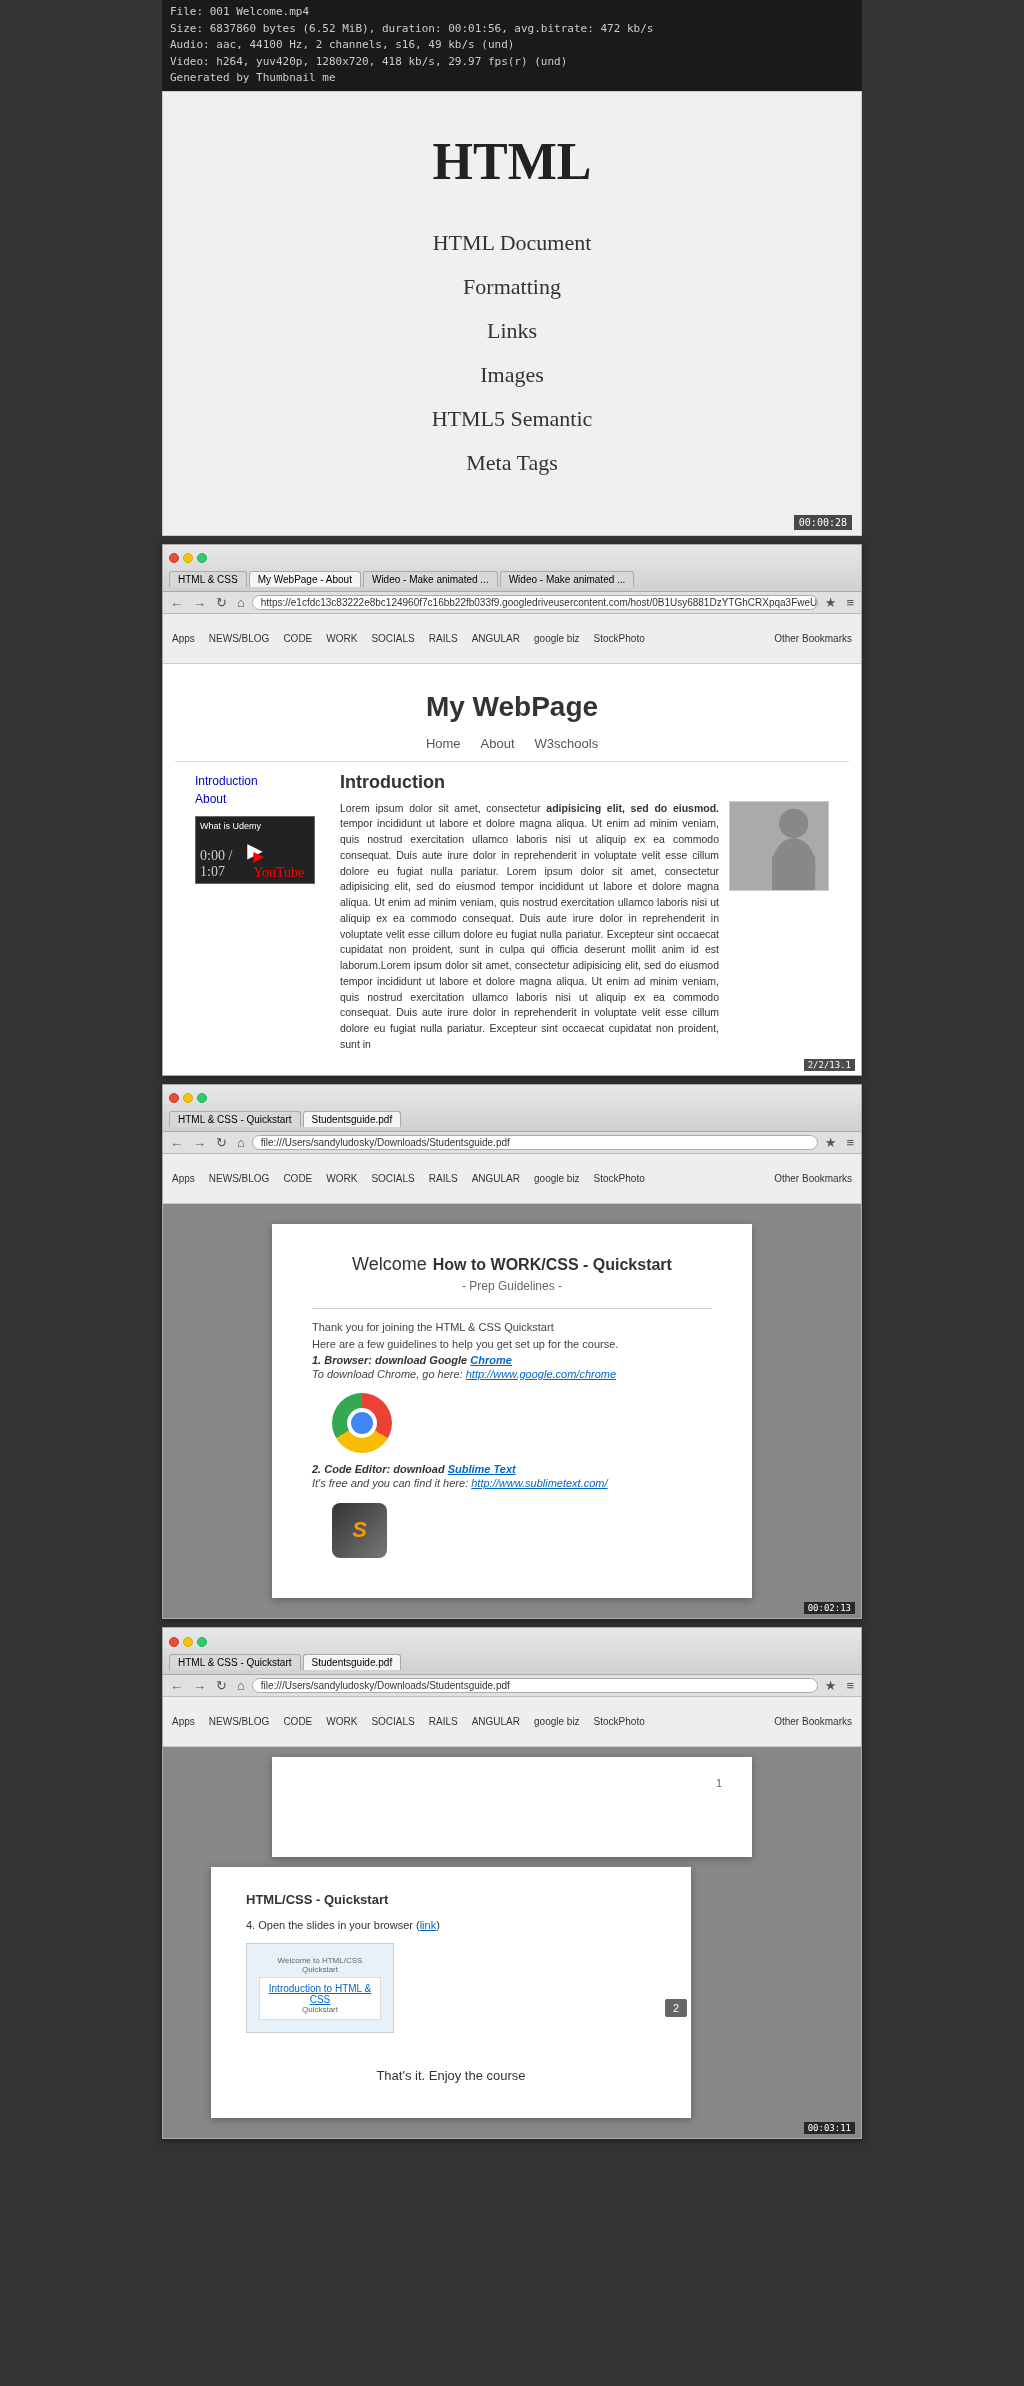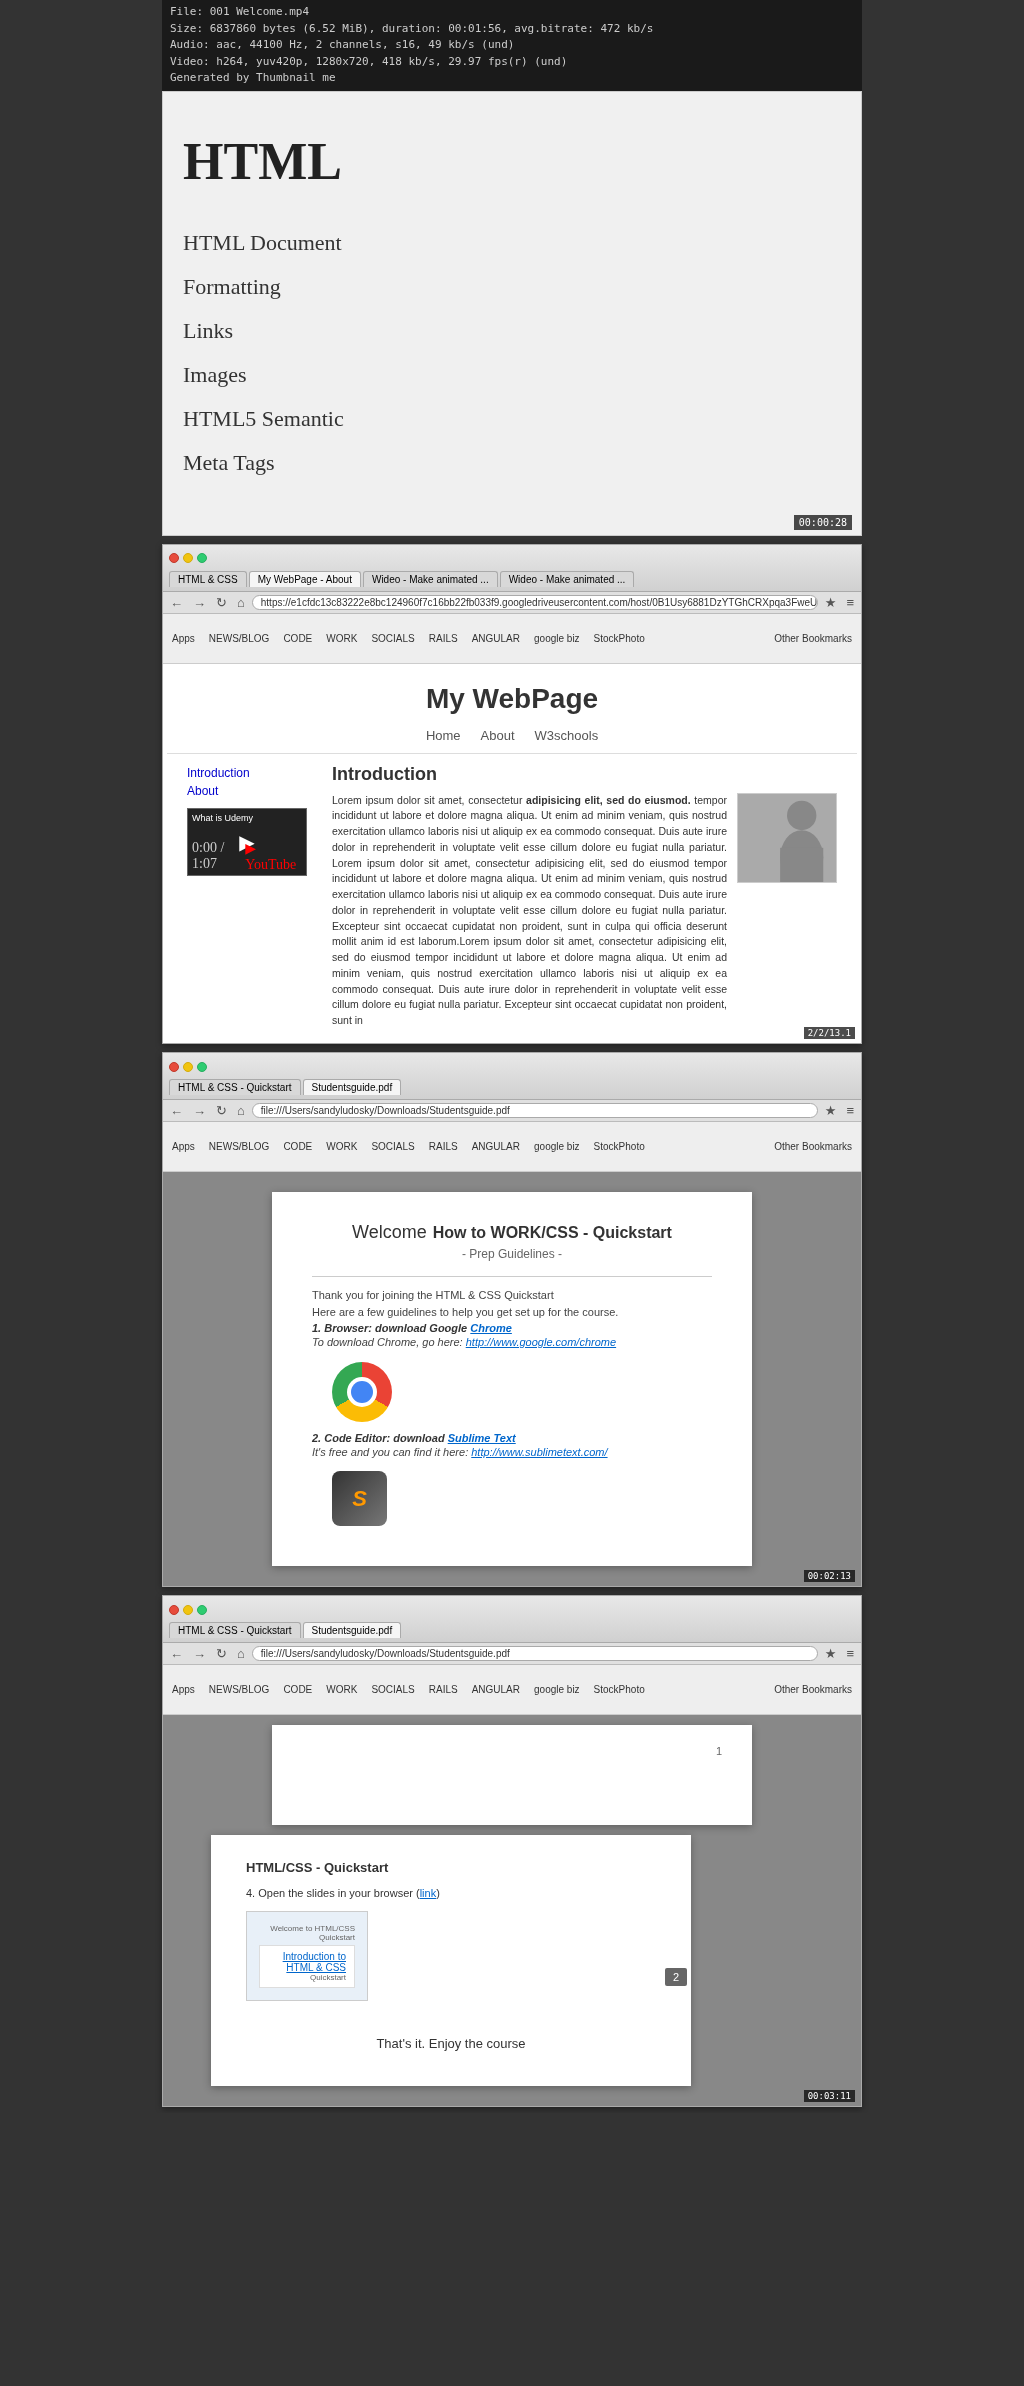--- a/index.html
+++ b/index.html
@@ -15,21 +15,21 @@
     .video-meta {
       background: #1a1a1a;
       color: #ccc;
       font-size: 11px;
       padding: 4px 8px;
       font-family: monospace;
       line-height: 1.5;
     }
     .slide-content {
       background: #f0f0f0;
-      text-align: left;
+      text-align: center;
       padding: 40px 20px 50px;
       border: 1px solid #ccc;
     }
     .slide-title {
       font-size: 52px;
       font-weight: bold;
       color: #222;
       margin-bottom: 30px;
       font-family: Georgia, serif;
     }
@@ -146,21 +146,21 @@
     }
     .bookmark-other {
       margin-left: auto;
       color: #333;
       white-space: nowrap;
     }
 
     
     .webpage-content {
       background: white;
-      padding: 4px;
+      padding: 12px;
     }
     .webpage-title {
       text-align: center;
       font-size: 28px;
       font-weight: bold;
       color: #333;
       padding: 15px 0 8px;
     }
     .webpage-nav {
       display: flex;
@@ -392,22 +392,22 @@
     }
     .pdf-open-slides {
       font-size: 11px;
       color: #333;
       margin-bottom: 12px;
     }
     .pdf-slide-preview {
       background: #e8f0f8;
       border: 1px solid #ccc;
       padding: 12px;
-      width: 122px;
-      text-align: right;
+      width: 148px;
+      text-align: center;
       margin-bottom: 15px;
     }
     .pdf-slide-inner {
       background: white;
       padding: 5px 8px;
       font-size: 9px;
       color: #333;
       border: 1px solid #ddd;
     }
     .pdf-slide-link {

